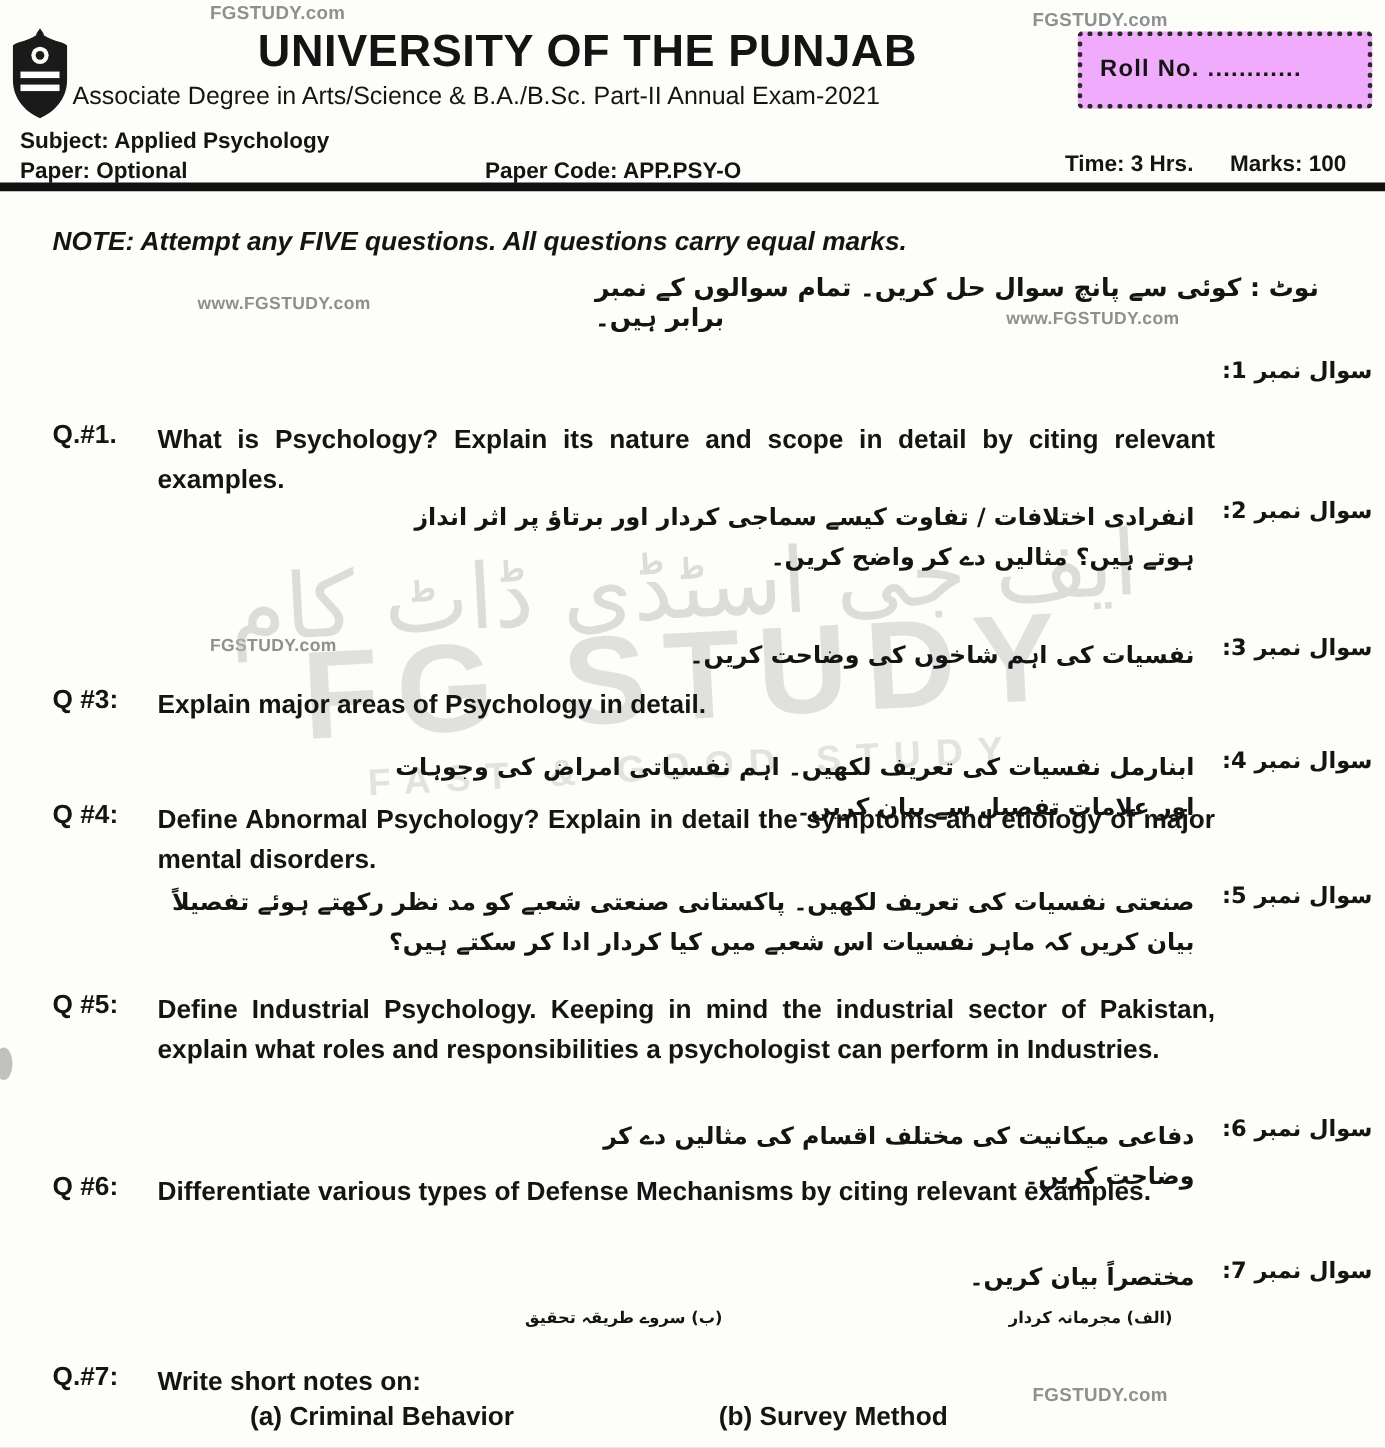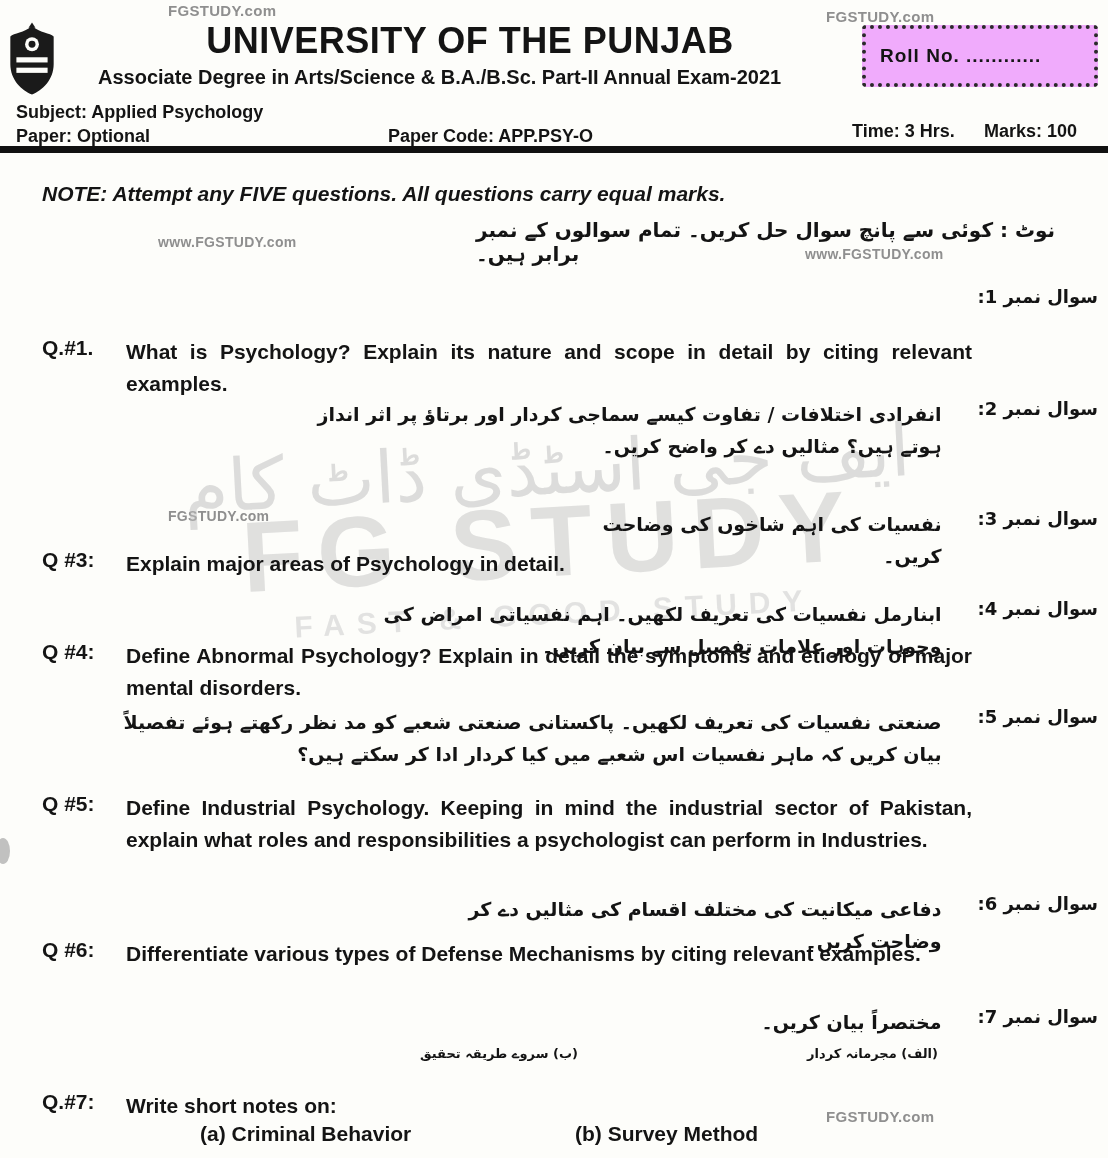--- a/index.html
+++ b/index.html
@@ -30,21 +30,21 @@
     font-size:30px; font-weight:bold; color:#c9c9c9; letter-spacing:12px; margin-top:6px;
   }
   
   .logo { position:absolute; left:6px; top:22px; width:52px; height:74px; z-index:1; }
   .title {
     position:absolute; left:110px; top:20px; width:720px; text-align:center;
     font-size:36px; font-weight:bold; letter-spacing:.5px; z-index:1;
   }
   .subtitle {
     position:absolute; left:58px; top:66px; width:800px;
-    font-size:20px; font-weight:bold; z-index:1;margin-left:40px;
+    font-size:20px; font-weight:normal; z-index:1;
   }
   .rollbox {
     position:absolute; left:862px; top:25px; width:236px; height:62px;
     border:4px dotted #2a2a2a; border-radius:4px; display:flex; align-items:center;
     padding-left:14px; z-index:1; background:#f0abfc;
   }
   .rollbox span { font-size:19px; font-weight:bold; letter-spacing:1px; }
   .meta { position:absolute; font-size:18px; font-weight:bold; z-index:1; }
   .divider {
     position:absolute; left:0; top:146px; width:1108px; height:7px; background:#111; z-index:1;
@@ -58,21 +58,21 @@
     position:absolute; right:12px; top:218px; width:620px; direction:rtl; text-align:left;
     font-family:"DejaVu Sans", sans-serif; font-size:20px; font-weight:bold; z-index:1;
   }
   
   .urow {
     position:absolute; right:10px; direction:rtl; display:flex; gap:22px;
     align-items:flex-start; z-index:1;
   }
   .urow .ur-label {
     font-family:"DejaVu Sans", sans-serif; font-size:18px; font-weight:bold;
-    white-space:nowrap; flex:0 0 auto;margin-left:14px;
+    white-space:nowrap; flex:0 0 auto;
   }
   .urow .ur-text {
     font-family:"DejaVu Sans", sans-serif; font-size:19px; font-weight:bold;
     line-height:1.7; text-align:right;
   }
   .erow { position:absolute; left:42px; display:flex; gap:20px; z-index:1; }
   .erow .en-label { font-size:21px; font-weight:bold; white-space:nowrap; flex:0 0 64px; }
   .erow .en-text {
     font-size:21px; font-weight:bold; line-height:1.5; width:846px; text-align:justify;
   }

